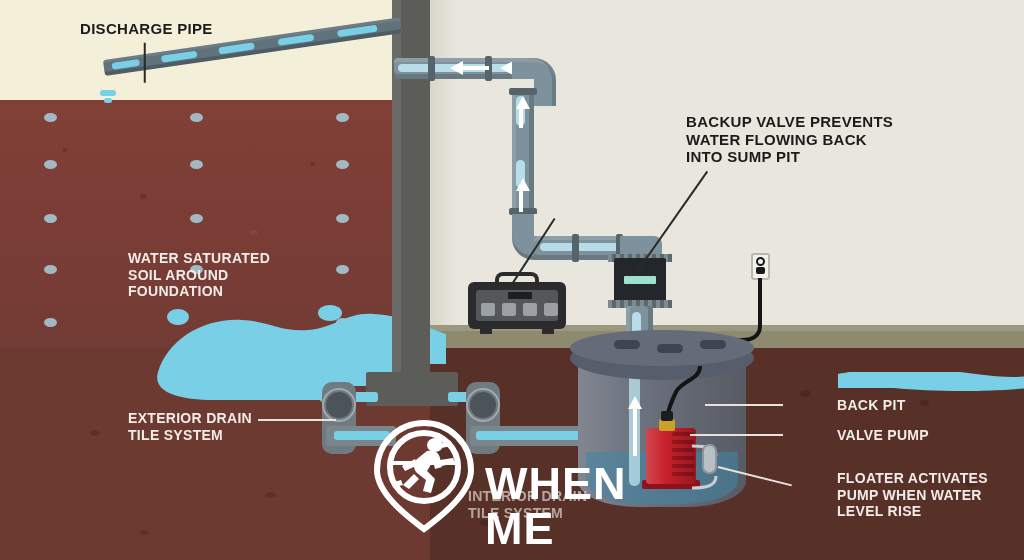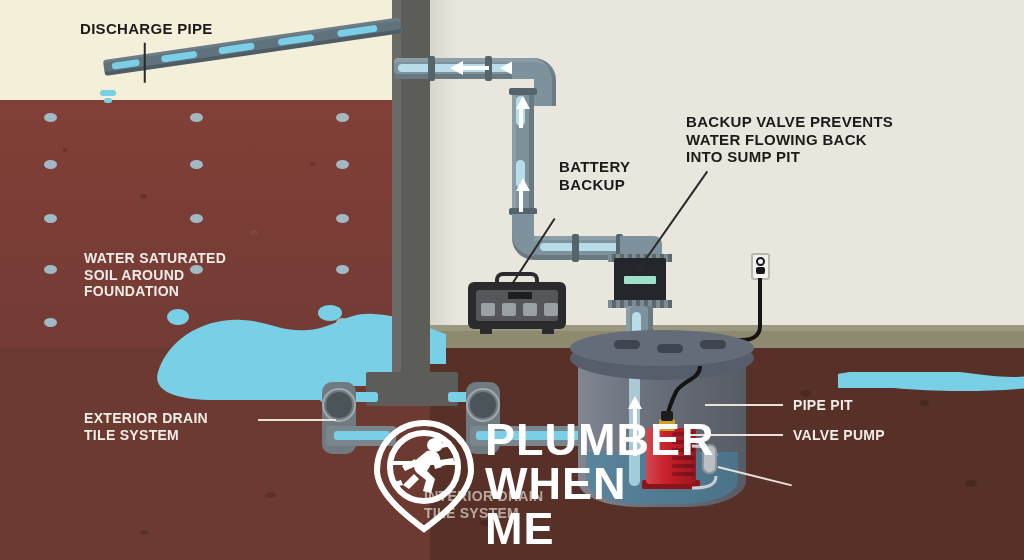--- a/index.html
+++ b/index.html
@@ -110,21 +110,21 @@
   .tilepipe{position:absolute;background:#7b858c;border-radius:3px;}
   .tilecap{position:absolute;background:#6f7a81;border-radius:6px;}
   .tileface{position:absolute;background:#4b5459;border-radius:50%;}
   .tilewater{position:absolute;background:#79cfe6;border-radius:3px;}
   .tileoutline{position:absolute;border:2px solid rgba(255,255,255,.35);border-radius:50%;box-sizing:border-box;}
 
   
   .lbl{position:absolute;font-weight:700;letter-spacing:.3px;line-height:1.18;
       white-space:pre;font-family:"Liberation Sans", sans-serif;}
   .lbl.dark{color:#1b1b1b;font-size:15px;}
-  .lbl.light{color:#f2ece6;font-size:14px;}
+  .lbl.light{color:#f2ece6;font-size:14px;margin-left:44px;}
   .leader{position:absolute;background:#2a2a2a;transform-origin:left center;height:1.5px;}
   .leader.light{background:#e8e2da;}
 
   
   #watermark{left:365px;top:415px;width:300px;height:120px;}
   #wm-text1{position:absolute;left:120px;top:2px;font-size:45px;font-weight:800;color:#fff;
       letter-spacing:1px;font-family:"Liberation Sans", sans-serif;line-height:1;}
   #wm-text2{position:absolute;left:120px;top:46px;font-size:45px;font-weight:800;color:#fff;
       letter-spacing:1px;font-family:"Liberation Sans", sans-serif;line-height:1;}
   #disclaimer{left:18px;top:537px;color:#e7ded6;font-size:12.5px;font-weight:400;}
@@ -325,52 +325,52 @@
 SOIL AROUND
 FOUNDATION</div>
 
   <div class="lbl light" style="left:84px;top:410px;">EXTERIOR DRAIN
 TILE SYSTEM</div>
   <div class="leader light abs" style="left:258px;top:419px;width:78px;"></div>
 
   <div class="lbl light" style="left:424px;top:488px;opacity:.62;">INTERIOR DRAIN
 TILE SYSTEM</div>
 
-  <div class="lbl dark" style="left:559px;top:158px;">BATTERY
-BACKUP</div>
   <div class="leader abs" style="left:512px;top:283px;width:78px;transform:rotate(-57deg);transform-origin:left center;"></div>
 
   <div class="lbl dark" style="left:686px;top:113px;">BACKUP VALVE PREVENTS
 WATER FLOWING BACK
 INTO SUMP PIT</div>
   <div class="leader abs" style="left:636px;top:272px;width:124px;transform:rotate(-55deg);transform-origin:left center;"></div>
 
-  <div class="lbl light" style="left:793px;top:397px;">PIPE PIT</div>
+  <div class="lbl light" style="left:793px;top:397px;">BACK PIT</div>
   <div class="leader light abs" style="left:705px;top:404px;width:78px;"></div>
 
   <div class="lbl light" style="left:793px;top:427px;">VALVE PUMP</div>
   <div class="leader light abs" style="left:690px;top:434px;width:93px;"></div>
 
+  <div class="lbl light" style="left:793px;top:470px;">FLOATER ACTIVATES
+PUMP WHEN WATER
+LEVEL RISE</div>
   <div class="leader light abs" style="left:718px;top:466px;width:76px;transform:rotate(14deg);transform-origin:left center;"></div>
 
   <div class="abs" id="watermark">
     <svg width="118" height="118" viewBox="0 0 118 118" style="position:absolute;left:0;top:0;">
       <path d="M59,8 C33,8 12,29 12,55 C12,80 46,104 59,114 C72,104 106,80 106,55 C106,29 85,8 59,8 Z" fill="none" stroke="#ffffff" stroke-width="6"></path>
       <circle cx="59" cy="52" r="34" fill="none" stroke="#ffffff" stroke-width="6"></circle>
       <path d="M23,48 L95,48" stroke="#ffffff" stroke-width="4"></path>
       <g fill="#ffffff">
         <ellipse cx="70" cy="30" rx="8" ry="7"></ellipse>
         <path d="M78,27 L86,26 L87,31 L76,33 Z"></path>
         <path d="M62,36 C68,34 74,37 75,43 L77,52 L70,54 L68,46
                  L62,56 L70,64 L66,78 L58,76 L61,65 L52,58
                  C48,54 48,48 52,44 Z"></path>
         <path d="M53,50 L40,56 L37,51 L50,44 Z"></path>
         <path d="M75,45 L88,43 L90,48 L77,51 Z"></path>
         <path d="M54,64 L44,74 L38,70 L49,59 Z"></path>
         <path d="M38,70 L30,72 L29,67 L36,65 Z"></path>
       </g>
     </svg>
-    <div id="wm-text1">PLUMBER</div>
     <div id="wm-text2">WHEN ME</div>
   </div>
 
 
 </div>
 
 </body></html>

